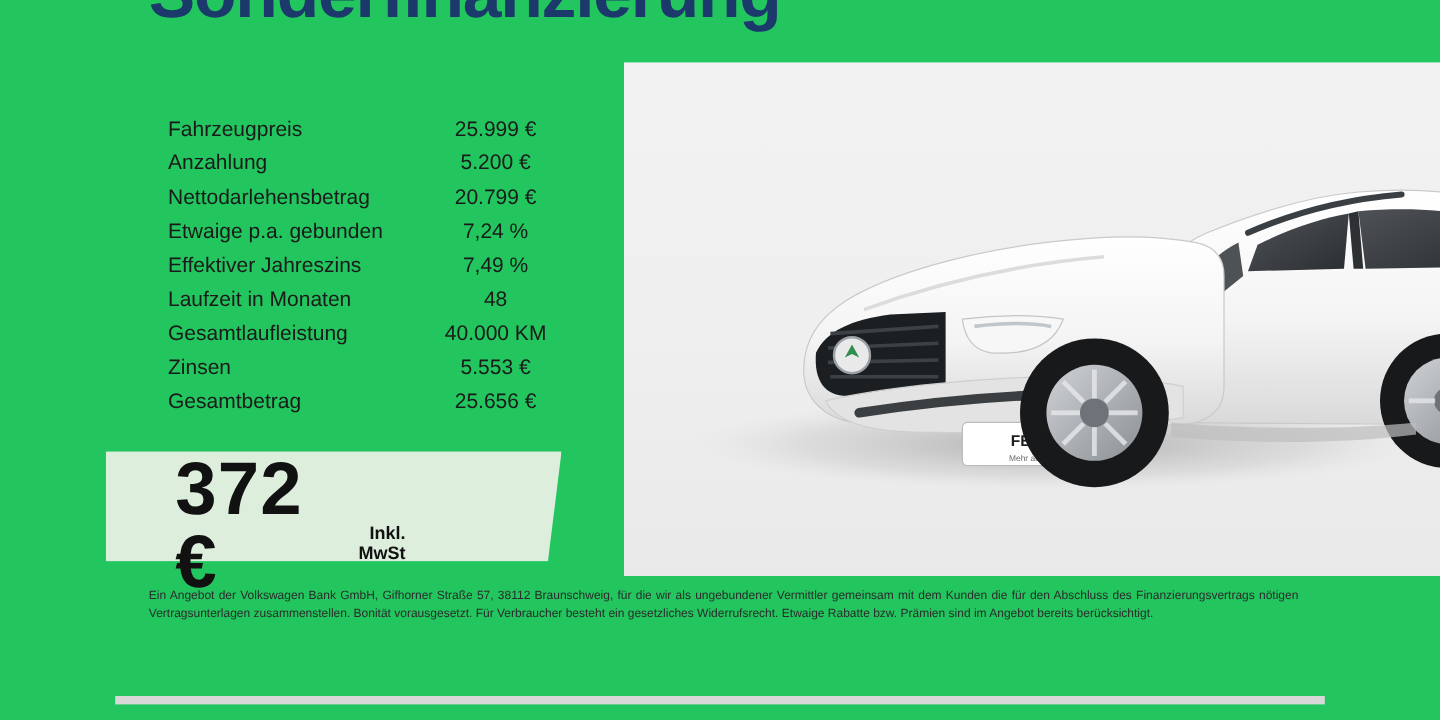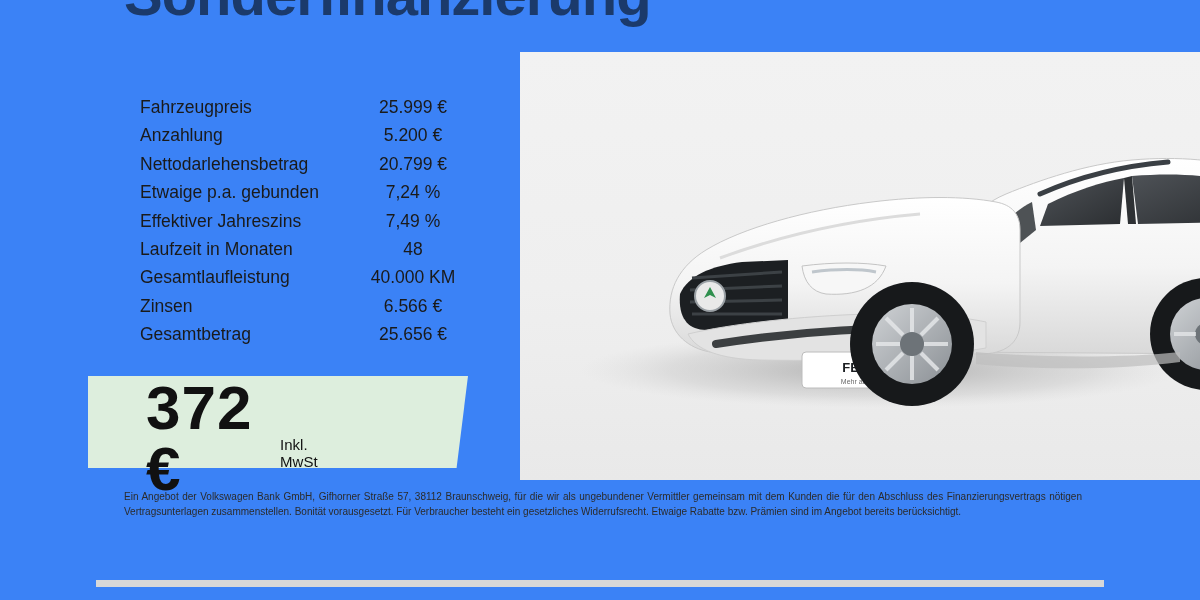--- a/index.html
+++ b/index.html
@@ -10,21 +10,21 @@
     height: 600px;
     background: #ffffff;
     font-family: "Liberation Sans", sans-serif;
     overflow: hidden;
   }
 
   .page {
     position: relative;
     width: 1200px;
     height: 600px;
-    background: #3b82f6;
+    background: #22c55e;
   }
 
   
   .headline {
     position: absolute;
     left: 124px;
     top: -34px;
     font-size: 58px;
     font-weight: 700;
     letter-spacing: -1px;
@@ -76,25 +76,26 @@
   .price-value {
     font-size: 62px;
     font-weight: 700;
     color: #111111;
     line-height: 0.98;
     letter-spacing: 1px;
     margin-left: 6px;
   }
   .price-sub {
     font-size: 15px;
-    font-weight: 400;
+    font-weight: 700;
     color: #111111;
     align-self: flex-end;
     margin-right: 132px;
     margin-top: 2px;
+    text-align: right;
   }
 
   
   .car-panel {
     position: absolute;
     left: 520px;
     top: 52px;
     width: 760px;
     height: 428px;
     background: linear-gradient(180deg, #f2f2f2 0%, #efefef 55%, #e9e9e9 100%);
@@ -156,21 +157,21 @@
       <tr>
         <td class="label">Laufzeit in Monaten</td>
         <td class="value">48</td>
       </tr>
       <tr>
         <td class="label">Gesamtlaufleistung</td>
         <td class="value">40.000 KM</td>
       </tr>
       <tr>
         <td class="label">Zinsen</td>
-        <td class="value">6.566 €</td>
+        <td class="value">5.553 €</td>
       </tr>
       <tr>
         <td class="label">Gesamtbetrag</td>
         <td class="value">25.656 €</td>
       </tr>
     </tbody>
   </table>
 
   <div class="price-banner"></div>
   <div class="price-wrap">

